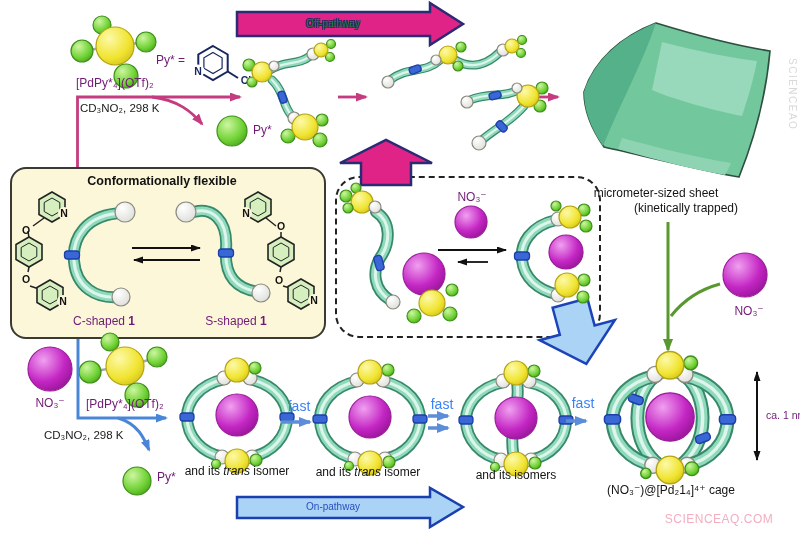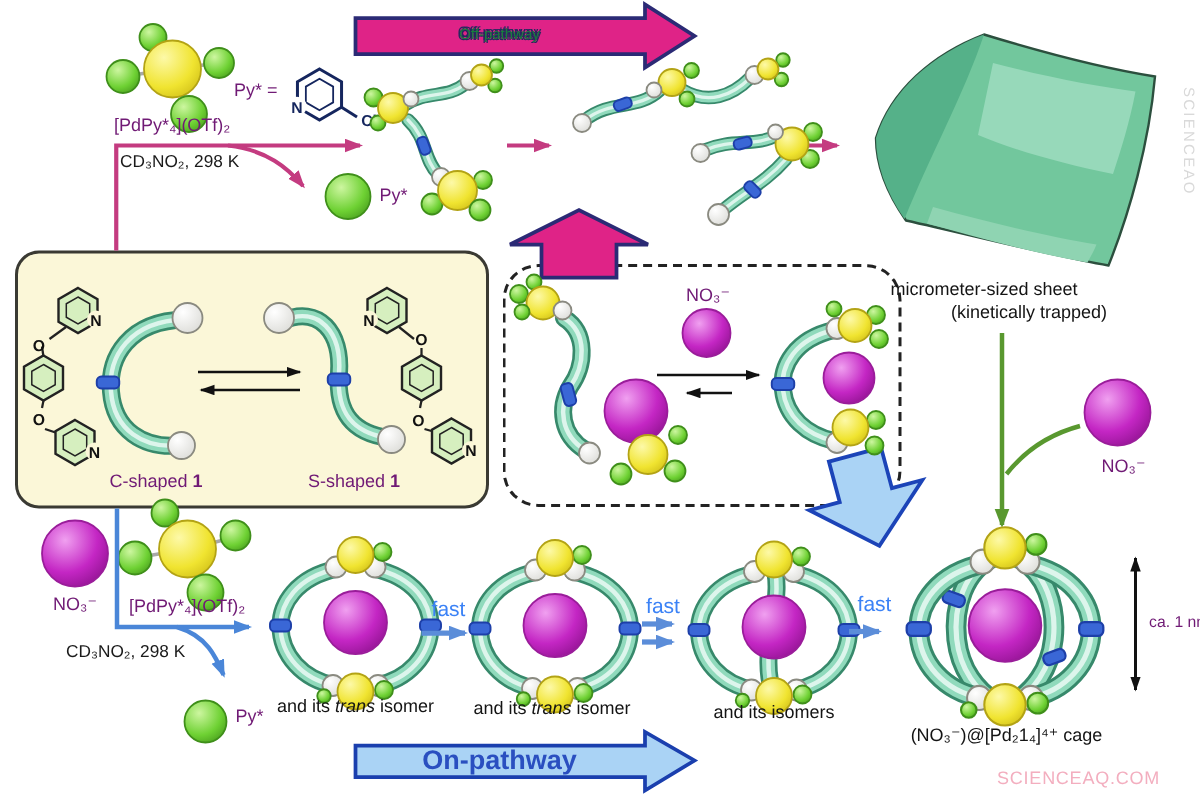--- a/index.html
+++ b/index.html
@@ -9,21 +9,21 @@
 .flexbox{position:absolute;left:10px;top:167px;width:316px;height:172px;background:#fbf7d8;border:2.5px solid #3a3a33;border-radius:16px}
 .dashedbox{position:absolute;left:335px;top:176px;width:266px;height:162px;border:2.2px dashed #222;border-radius:24px}
 svg.layer{position:absolute;left:0;top:0}
 .lbl{position:absolute;font-size:12px;color:#701a75;white-space:pre;line-height:1.05}
 .ctr{transform:translate(-50%,-50%)}
 .bold{font-weight:bold}
 .i{font-style:italic}
 .title{font-size:12.5px;font-weight:bold;color:#111}
 .kin{font-weight:normal;color:#3b82f6;font-size:14px}
 .offt{font-weight:normal;font-size:10px;color:#15803d;text-shadow:1px 1px 0 #28285e,-1px 1px 0 #28285e,1px -1px 0 #28285e,-1px -1px 0 #28285e}
-.ont{font-weight:bold;font-size:18px;color:#2a4fc0}
+.ont{font-weight:normal;font-size:10px;color:#2a4fc0}
 .cond{font-size:11.5px;color:#1a1a1a}
 .cap{font-size:12px;color:#141414}
 .small{font-size:10.5px}
 .wm1{color:#f3aebf;font-size:12px;letter-spacing:.5px}
 .wm2{color:#d9d9d9;font-size:10px;writing-mode:vertical-rl;letter-spacing:1.5px}
 .t1{fill:none;stroke:#37896b;stroke-width:12;stroke-linecap:round}
 .t2{fill:none;stroke:#90dabc;stroke-width:8.5;stroke-linecap:round}
 .t3{fill:none;stroke:#ddf5ec;stroke-width:3;stroke-linecap:round}
 .s1{fill:none;stroke:#37896b;stroke-width:9;stroke-linecap:round}
 .s2{fill:none;stroke:#90dabc;stroke-width:6.5;stroke-linecap:round}
@@ -371,20 +371,21 @@
   <span class="lbl cond" style="left:80px;top:102px">CD₃NO₂, 298 K</span>
   <span class="lbl" style="left:156px;top:54px">Py* =</span>
   <span class="lbl" style="left:253px;top:124px">Py*</span>
 
   <span class="lbl offt ctr" style="left:333px;top:24px">Off-pathway</span>
   <span class="lbl ont ctr" style="left:333px;top:507px">On-pathway</span>
 
   <span class="lbl cap ctr" style="left:656px;top:193px">micrometer-sized sheet</span>
   <span class="lbl cap ctr" style="left:686px;top:208px">(kinetically trapped)</span>
 
+  <span class="lbl title ctr" style="left:162px;top:182px">Conformationally flexible</span>
   <span class="lbl ctr" style="left:104px;top:321px"><span>C-shaped </span><span class="bold">1</span></span>
   <span class="lbl ctr" style="left:236px;top:321px"><span>S-shaped </span><span class="bold">1</span></span>
 
   <span class="lbl ctr" style="left:472px;top:197px">NO₃⁻</span>
   <span class="lbl ctr" style="left:749px;top:311px">NO₃⁻</span>
 
   <span class="lbl ctr" style="left:50px;top:403px">NO₃⁻</span>
   <span class="lbl" style="left:86px;top:398px">[PdPy*₄](OTf)₂</span>
   <span class="lbl cond" style="left:44px;top:429px">CD₃NO₂, 298 K</span>
   <span class="lbl" style="left:157px;top:471px">Py*</span>

